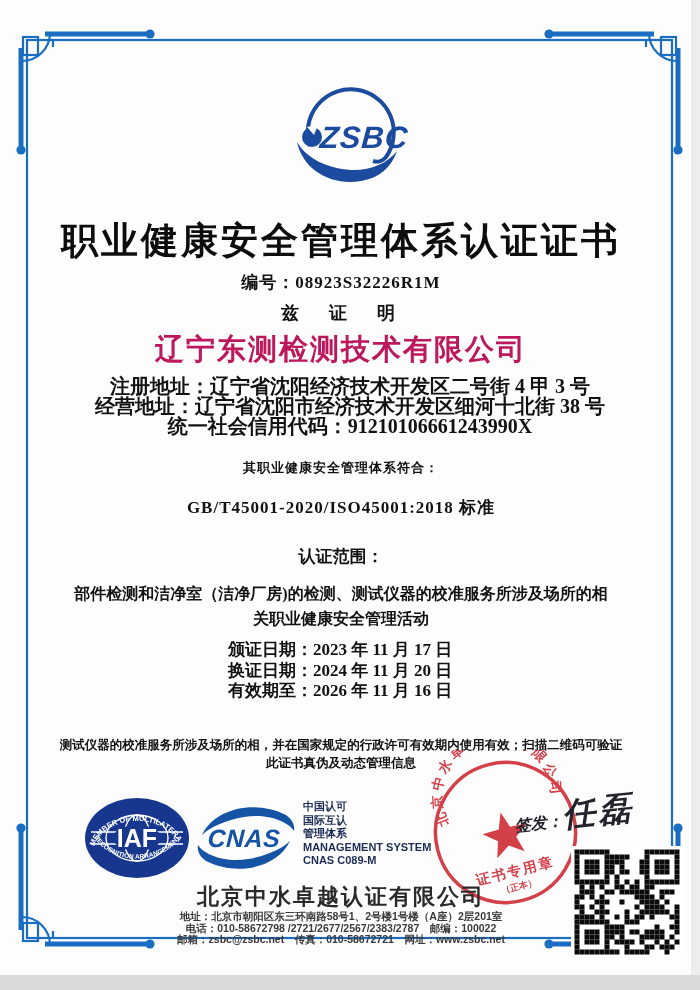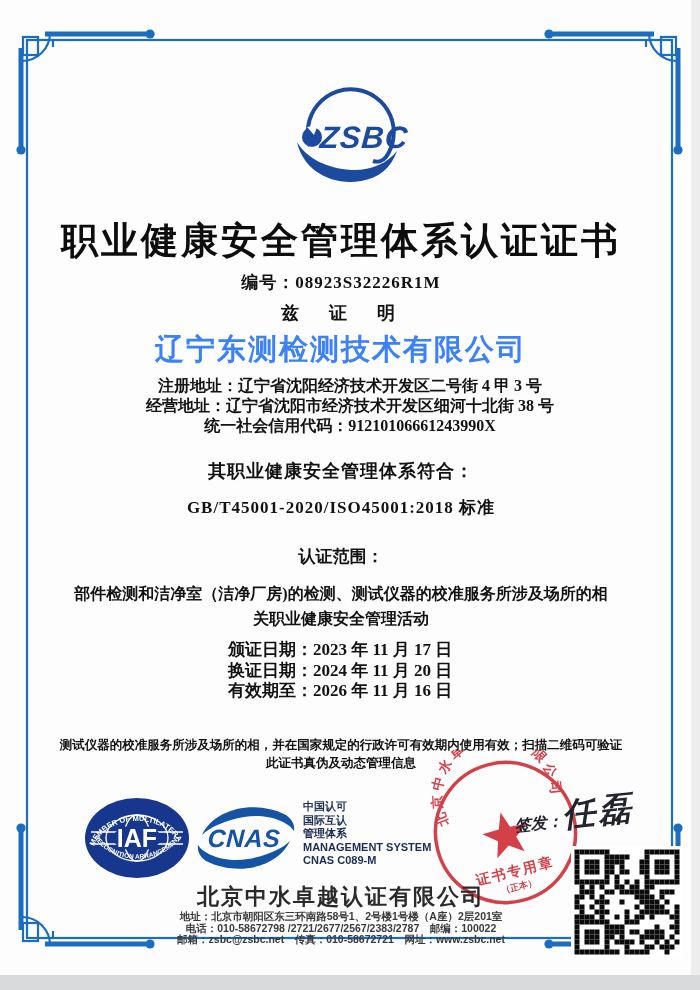--- a/index.html
+++ b/index.html
@@ -10,23 +10,23 @@
   
   .b-thin{fill:none;stroke:var(--border_blue);stroke-width:2.2;}
   .b-thick{fill:none;stroke:var(--border_blue);stroke-width:5;}
   .b-fill{fill:var(--border_blue);}
   
   .title{top:216px;font-family:"Liberation Sans",sans-serif;font-weight:900;
          font-size:37px;letter-spacing:3px;color:#0d0d0d;}
   .certno{top:271px;font-size:17px;font-weight:700;letter-spacing:1px;}
   .hereby{top:301px;font-size:18px;font-weight:700;letter-spacing:6px;}
   .company{top:330px;font-family:"Liberation Sans",sans-serif;font-weight:800;
-           font-size:29px;letter-spacing:2px;color:#3b82f6;}
-  .addr{left:0;width:700px;text-align:center;font-size:16px;font-weight:700;line-height:20px;}
-  .conform{top:459px;font-size:18px;font-weight:700;letter-spacing:1px;}
+           font-size:29px;letter-spacing:2px;color:#be185d;}
+  .addr{left:0;width:700px;text-align:center;font-size:20px;font-weight:700;line-height:20px;}
+  .conform{top:459px;font-size:13px;font-weight:700;letter-spacing:1px;}
   .standard{top:496px;font-size:17px;font-weight:700;letter-spacing:1px;}
   .scopelab{top:545px;font-size:17px;font-weight:700;}
   .scope{top:581px;font-size:16px;font-weight:700;line-height:25px;}
   .dates{top:640px;left:228px;font-size:17px;font-weight:700;line-height:20.5px;}
   .footnote{top:736px;font-size:12.5px;font-weight:700;line-height:18px;}
   .cnasinfo{top:800px;left:303px;width:150px;font-family:"Liberation Sans",sans-serif;
             font-size:11px;font-weight:700;line-height:13.5px;color:#1c2c55;text-align:left;}
   .issuer-name{top:882px;font-family:"Liberation Sans",sans-serif;font-weight:800;
                font-size:22px;letter-spacing:2px;color:#2a2a2a;}
   .issuer-addr{top:911px;font-family:"Liberation Sans",sans-serif;font-size:10.5px;

